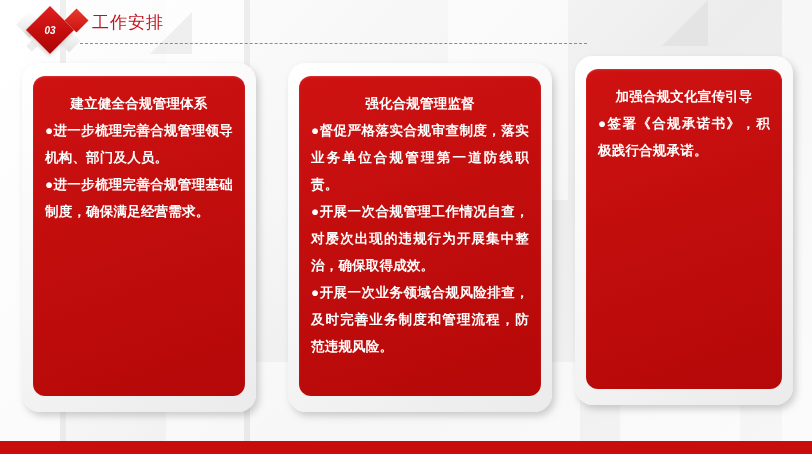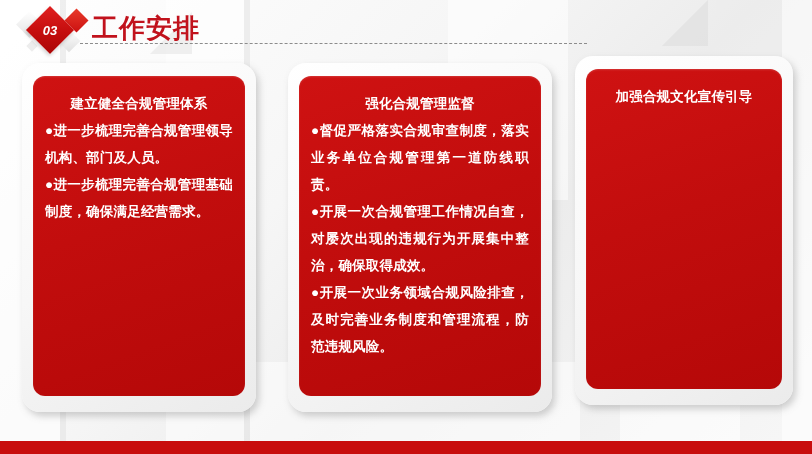--- a/index.html
+++ b/index.html
@@ -69,36 +69,36 @@
   .diamond.grey-c {
     width: 8px; height: 8px;
     left: 28px; top: 42px;
     background: #ededed;
   }
 
   .page-title {
     position: absolute;
     left: 92px;
     top: 11px;
-    font-size: 26px;
-    font-weight: bold;
+    font-size: 17px;
+    font-weight: normal;
     letter-spacing: 1px;
     color: #c1121c;
     white-space: nowrap;
   }
   .badge-number {
     position: absolute;
     left: 33px;
     top: 13px;
     width: 34px;
     height: 34px;
     display: flex;
     align-items: center;
     justify-content: center;
-    font-size: 13px;
+    font-size: 10px;
     font-weight: bold;
     font-style: italic;
     color: #ffffff;
     letter-spacing: 0px;
   }
   .dashed-rule {
     position: absolute;
     left: 80px;
     top: 43px;
     width: 507px;
@@ -207,19 +207,20 @@
         <p class="card-para">●进一步梳理完善合规管理领导机构、部门及人员。</p>
         <p class="card-para">●进一步梳理完善合规管理基础制度，确保满足经营需求。</p>
       </div>
     </div>
   </div>
 
   <div class="card-outer" id="card-3">
     <div class="card-inner">
       <div class="card-body">
         <p class="card-heading">加强合规文化宣传引导</p>
+        <p class="card-para">●签署《合规承诺书》，积极践行合规承诺。</p>
       </div>
     </div>
   </div>
 
   <div class="bottom-bar"></div>
 
 </div>
 
 </body></html>

